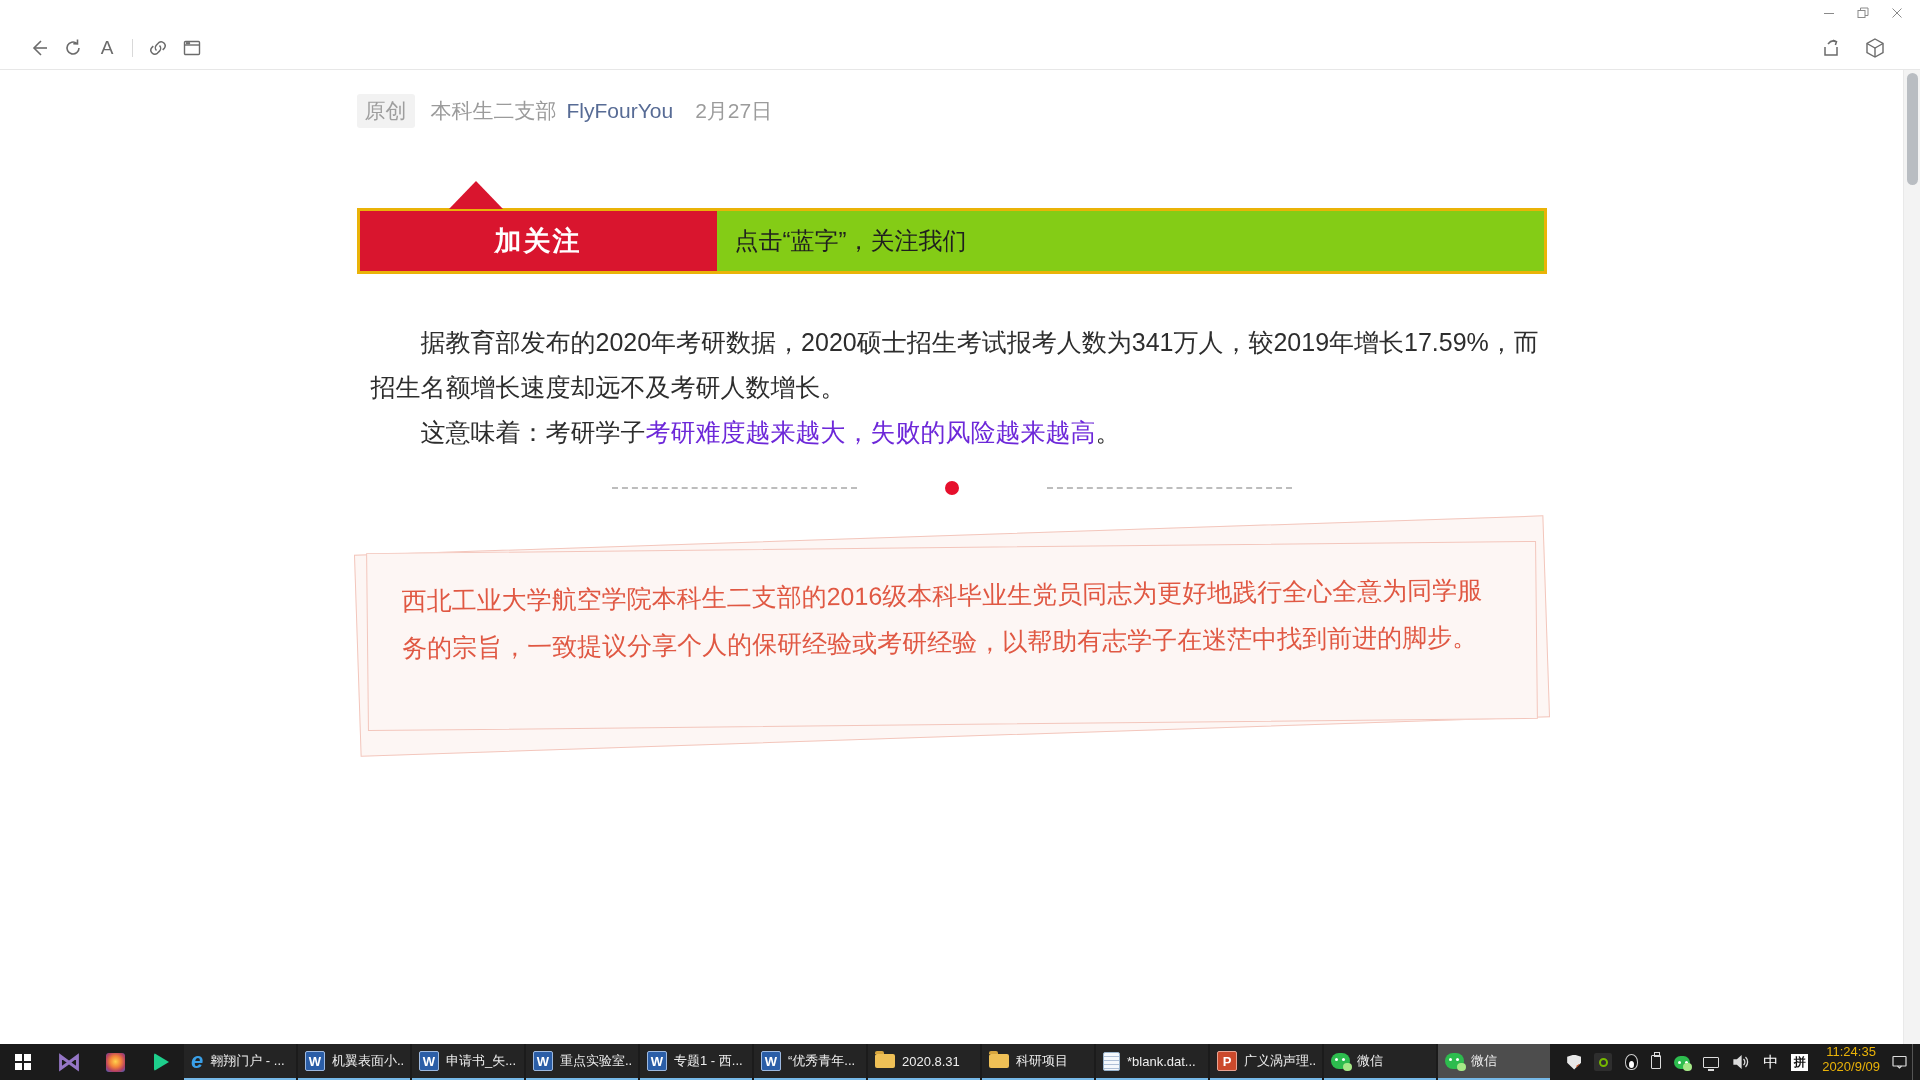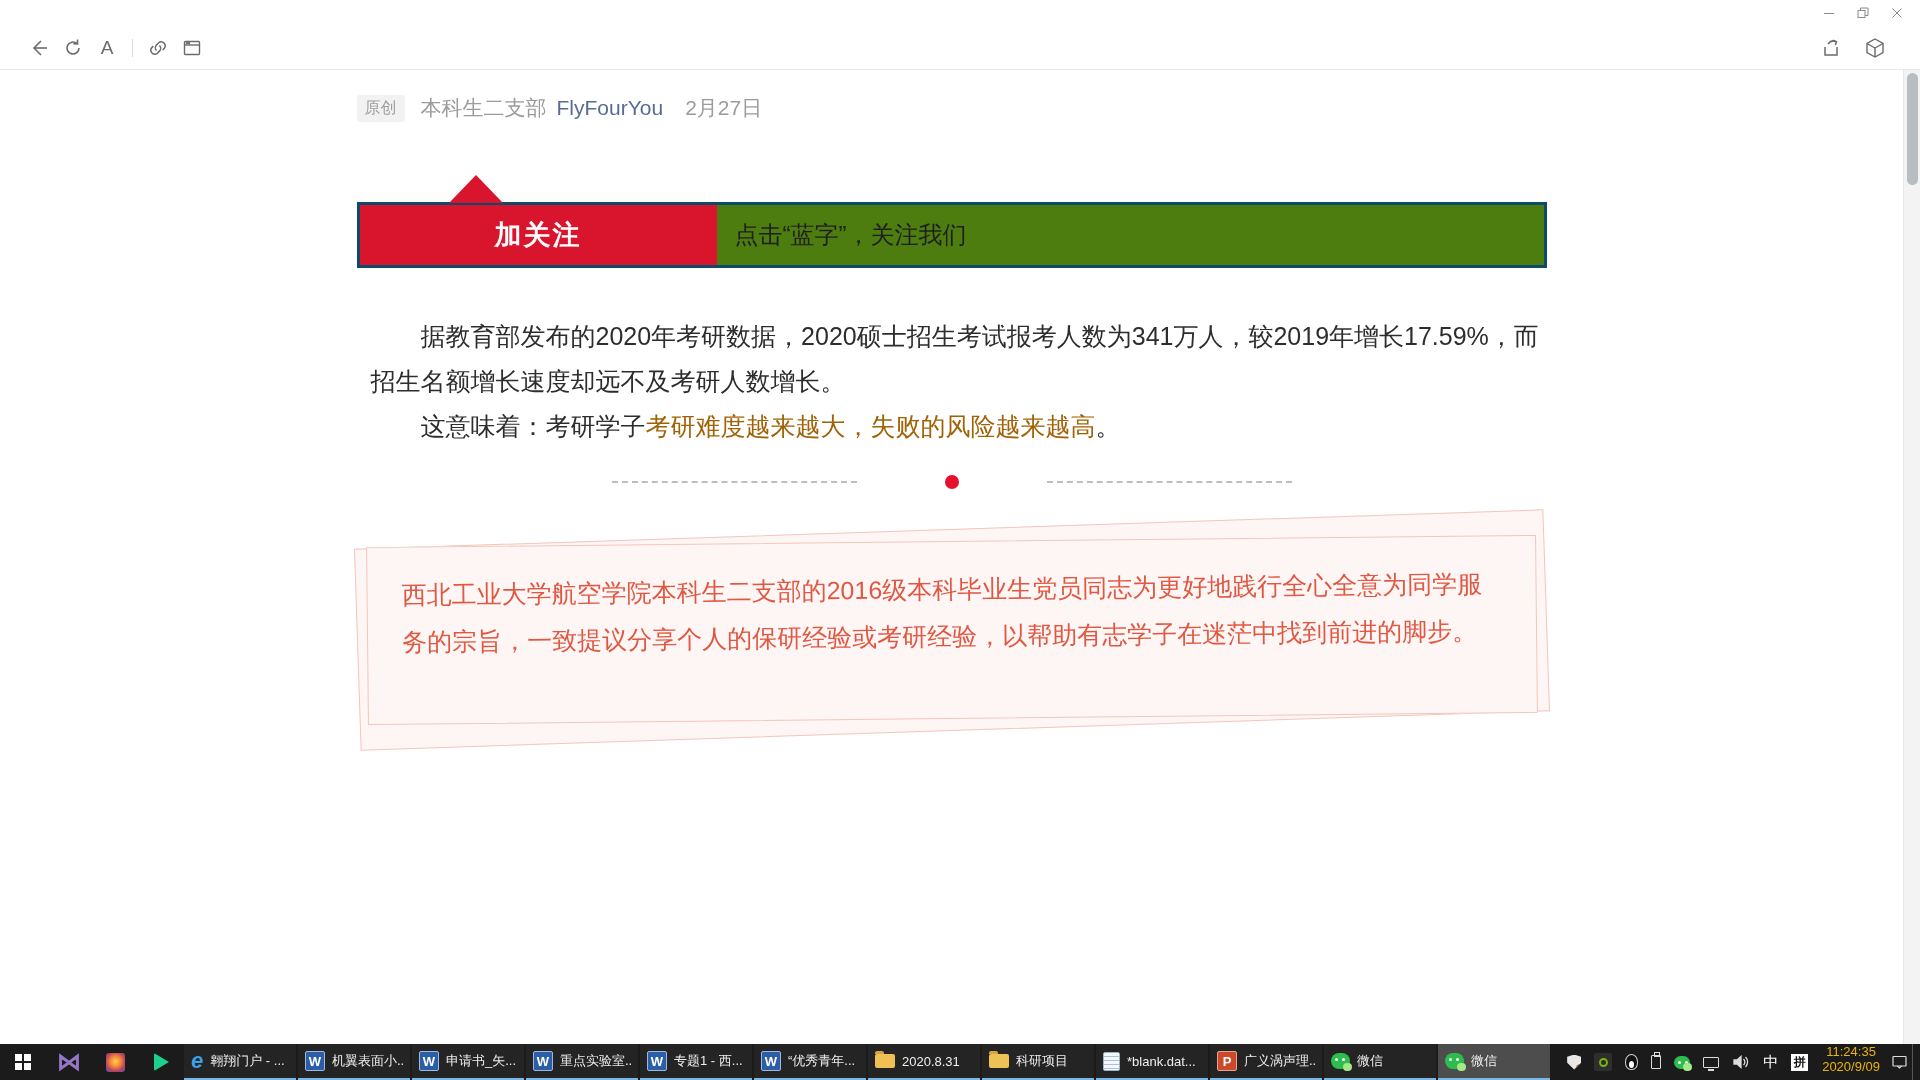--- a/index.html
+++ b/index.html
@@ -28,37 +28,37 @@
   
   .scrollbar { position:absolute; top:70px; right:0; width:17px; bottom:36px; background:#f3f3f3; border-left:1px solid #e9e9e9; }
   .scroll-thumb { position:absolute; top:3px; left:3px; width:11px; height:112px; background:#b9bdc2; border-radius:6px; }
 
   
   .article { position:absolute; top:70px; left:0; right:17px; bottom:36px; background:#fff; overflow:hidden; }
   .col { width:1190px; margin:0 auto; position:relative; }
 
   .art-title { margin-top:38px; font-size:36px; font-weight:bold; color:#151515; letter-spacing:1px; }
   .byline { margin-top:24px; display:flex; align-items:center; font-size:21px; color:#9b9b9b; }
-  .byline .badge { background:#f2f2f2; color:#9e9e9e; font-size:16px; padding:3px 8px; border-radius:3px; margin-right:16px; }
+  .byline .badge { background:#f2f2f2; color:#9e9e9e; font-size:21px; padding:3px 8px; border-radius:3px; margin-right:16px; }
   .byline .account { margin-right:10px; }
   .byline .author { color:#576b95; margin-right:22px; }
 
   .banner-wrap { margin-top:80px; position:relative; }
   .banner-tri { position:absolute; top:-27px; left:92px; width:0; height:0;
                 border-left:27px solid transparent; border-right:27px solid transparent;
                 border-bottom:28px solid #d9152e; }
-  .banner { display:flex; height:66px; border:3px solid #0c4a6e; }
+  .banner { display:flex; height:66px; border:3px solid #eab308; }
   .banner-left { width:357px; background:#d9152e; color:#ffffff; font-size:27px; font-weight:bold;
                  display:flex; align-items:center; justify-content:center; letter-spacing:2px; }
-  .banner-right { flex:1; background:#4d7c0f; display:flex; align-items:center; padding-left:18px;
+  .banner-right { flex:1; background:#84cc16; display:flex; align-items:center; padding-left:18px;
                   font-size:24px; color:#1f1f1f; }
 
   .body-text { margin-top:46px; font-size:25px; line-height:45px; color:#2d2d2d;margin-left:14px; }
   .para { text-indent:2em; margin:0; }
-  .hl-red { color:#a16207; }
+  .hl-red { color:#6d28d9; }
 
   .divider { margin-top:20px; height:26px; display:flex; align-items:center; justify-content:center; }
   .dash { width:245px; height:0; border-top:2px dashed #bdbdbd; }
   .donut { width:10px; height:10px; background:#fff; border:7px solid #e60f2c; border-radius:50%; margin:0 88px; }
 
   .notice-wrap { margin-top:34px; position:relative; height:202px; }
   .notice-back { position:absolute; left:0; right:0; top:0; bottom:0; background:#fdf6f4;
                  border:1px solid #f3c6bc; transform:rotate(-1.9deg); }
   .notice-front { position:absolute; left:10px; right:10px; top:12px; bottom:12px; background:#fdf6f4;
                   border:1px solid #f3c6bc; transform:rotate(-0.6deg);

